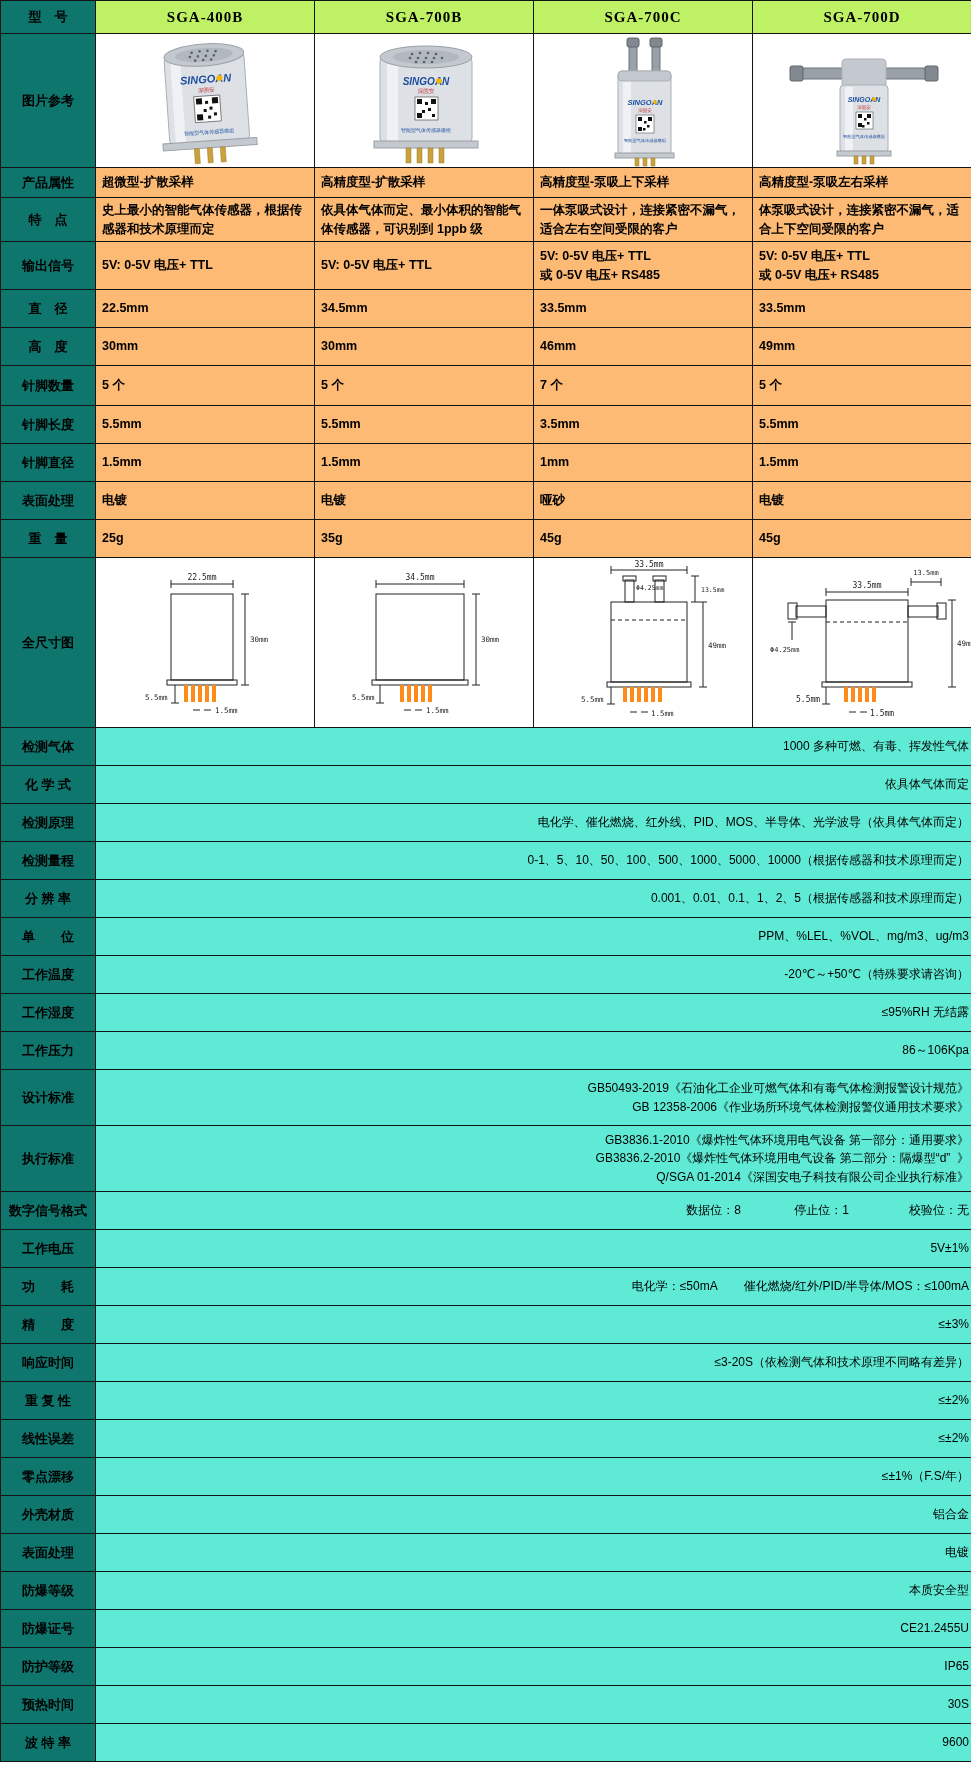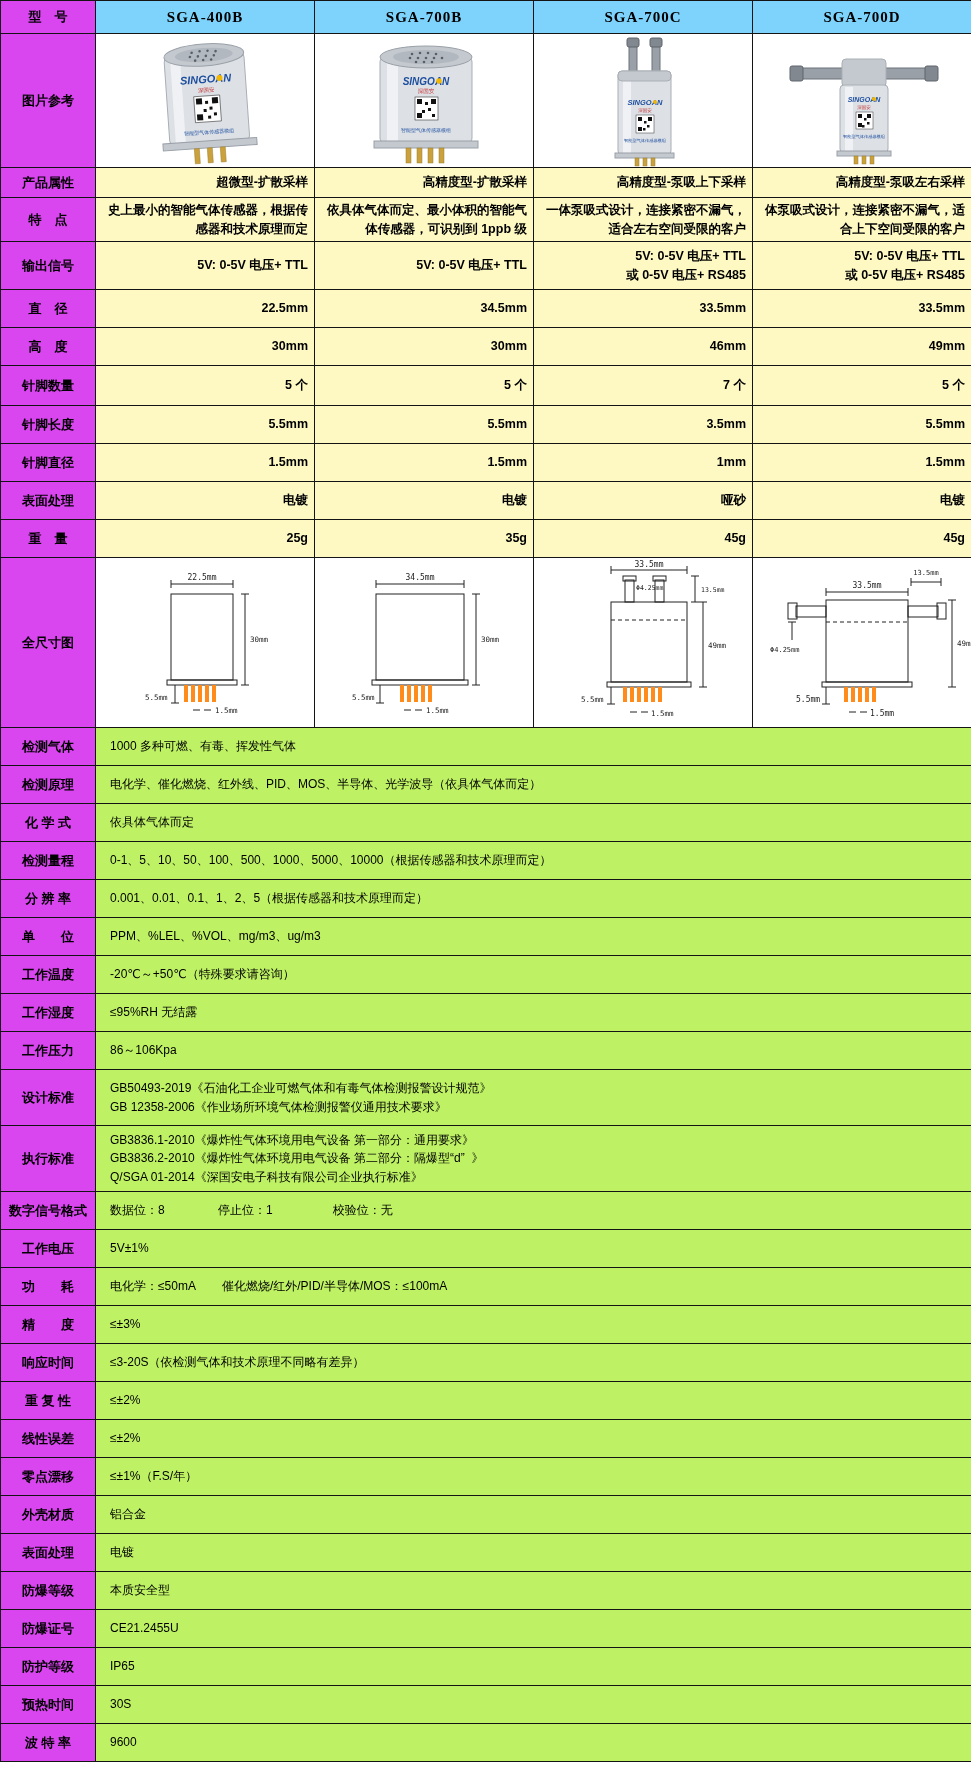--- a/index.html
+++ b/index.html
@@ -1,26 +1,26 @@
 <!DOCTYPE html>
 <html><head>
 <meta charset="utf-8">
 <style>
   html,body{margin:0;padding:0;background:#fff;}
   body{font-family:"Liberation Sans","DejaVu Sans",sans-serif;color:#000;}
   .page{width:971px;}
   table{border-collapse:collapse;width:971px;table-layout:fixed;}
   td,th{border:1px solid #141414;padding:2px 4px;vertical-align:middle;}
-  .lbl{background:#d946ef;font-weight:bold;text-align:center;font-size:13px;line-height:1.35;}
-  .model{background:#7dd3fc;font-weight:bold;text-align:center;
+  .lbl{background:#0f766e;font-weight:bold;text-align:center;font-size:13px;line-height:1.35;}
+  .model{background:#bef264;font-weight:bold;text-align:center;
          font-family:"Liberation Serif","DejaVu Serif",serif;font-size:15px;letter-spacing:1px;}
-  .val{background:#fef9c3;text-align:right;font-size:12.5px;font-weight:bold;
+  .val{background:#fdba74;text-align:left;font-size:12.5px;font-weight:bold;
        white-space:pre-line;padding:2px 6px;line-height:1.45;}
-  .sval{background:#bef264;text-align:left;font-size:12px;font-weight:normal;
-        white-space:pre-wrap;padding:3px 14px;line-height:1.55;}
+  .sval{background:#5eead4;text-align:right;font-size:12px;font-weight:normal;
+        white-space:pre-wrap;padding:3px 2px;line-height:1.55;}
   .imgcell{background:#ffffff;text-align:center;padding:0;}
   svg{display:block;margin:0 auto;}
 </style>
 </head>
 <body>
 
 <div class="page">
 <table>
 <colgroup>
         <col style="width:95px">
@@ -424,26 +424,26 @@
   </td>
 </tr>
 </tbody>
 
 <tbody id="single-rows">
         <tr style="height: 38px;">
           <td class="lbl">检测气体</td>
           <td class="sval" colspan="4">1000 多种可燃、有毒、挥发性气体</td>
         </tr>
         <tr style="height: 38px;">
+          <td class="lbl">化 学 式</td>
+          <td class="sval" colspan="4">依具体气体而定</td>
+        </tr>
+        <tr style="height: 38px;">
           <td class="lbl">检测原理</td>
           <td class="sval" colspan="4">电化学、催化燃烧、红外线、PID、MOS、半导体、光学波导（依具体气体而定）</td>
-        </tr>
-        <tr style="height: 38px;">
-          <td class="lbl">化 学 式</td>
-          <td class="sval" colspan="4">依具体气体而定</td>
         </tr>
         <tr style="height: 38px;">
           <td class="lbl">检测量程</td>
           <td class="sval" colspan="4">0-1、5、10、50、100、500、1000、5000、10000（根据传感器和技术原理而定）</td>
         </tr>
         <tr style="height: 38px;">
           <td class="lbl">分 辨 率</td>
           <td class="sval" colspan="4">0.001、0.01、0.1、1、2、5（根据传感器和技术原理而定）</td>
         </tr>
         <tr style="height: 38px;">

